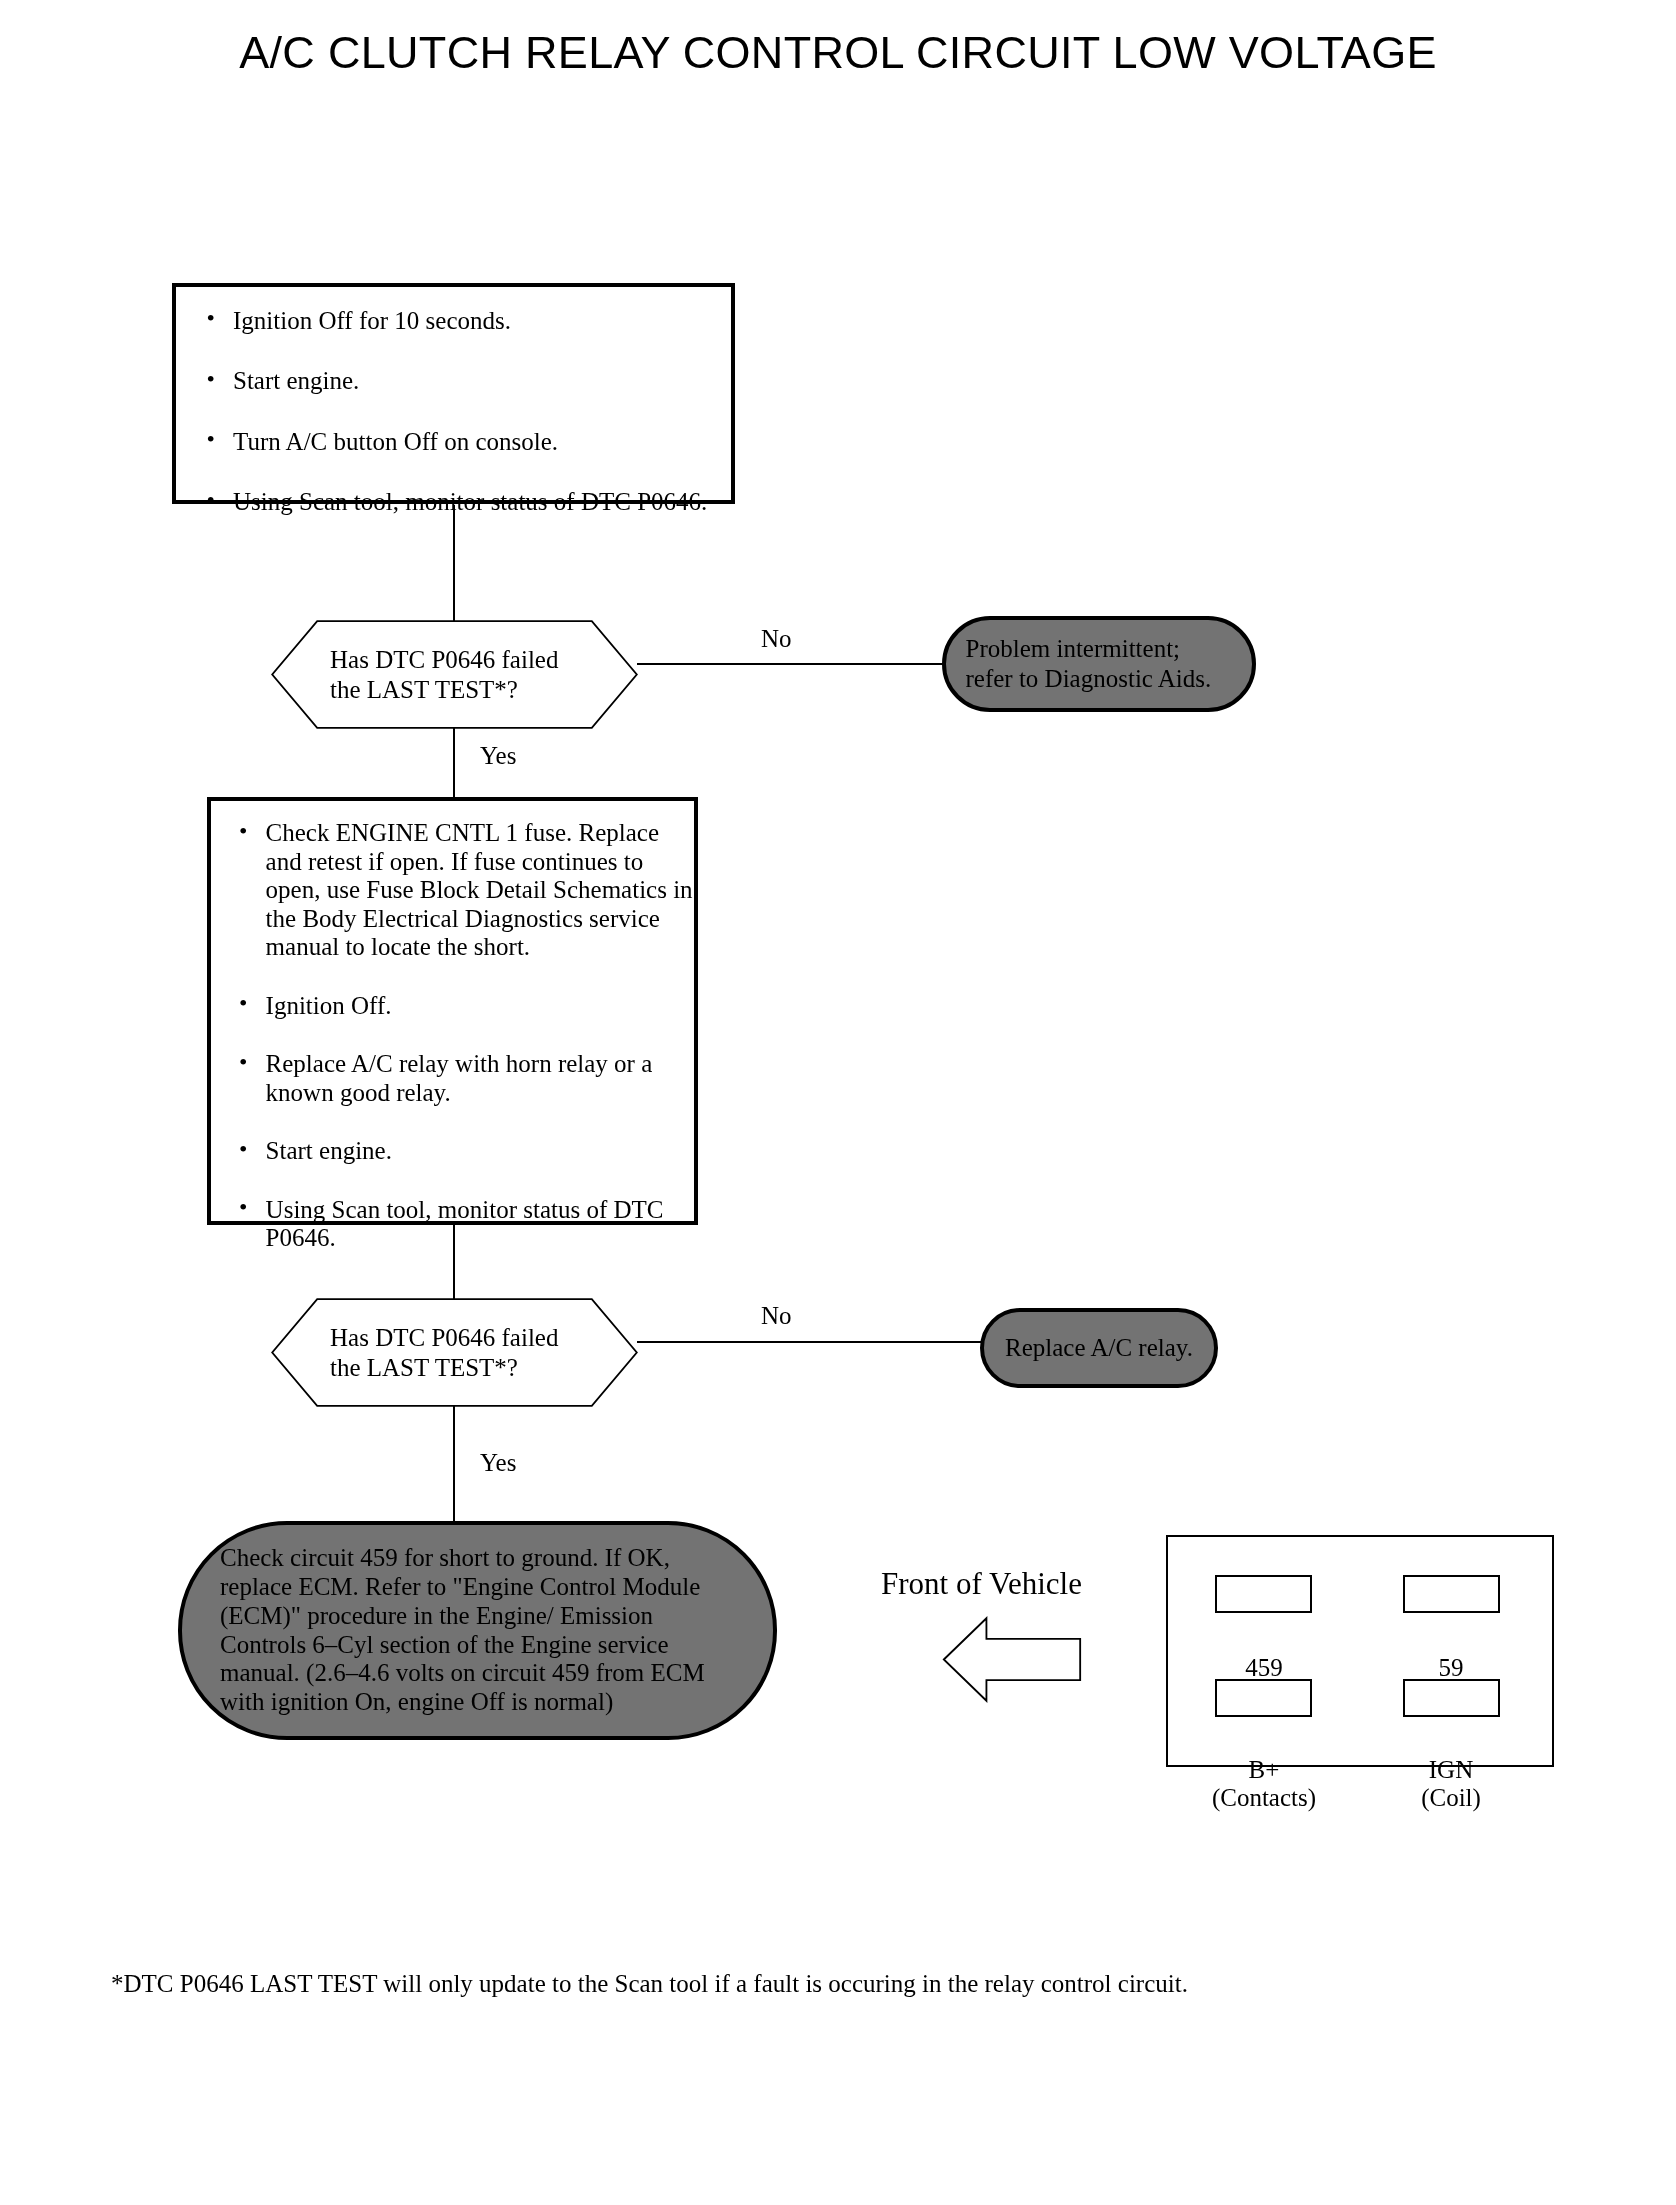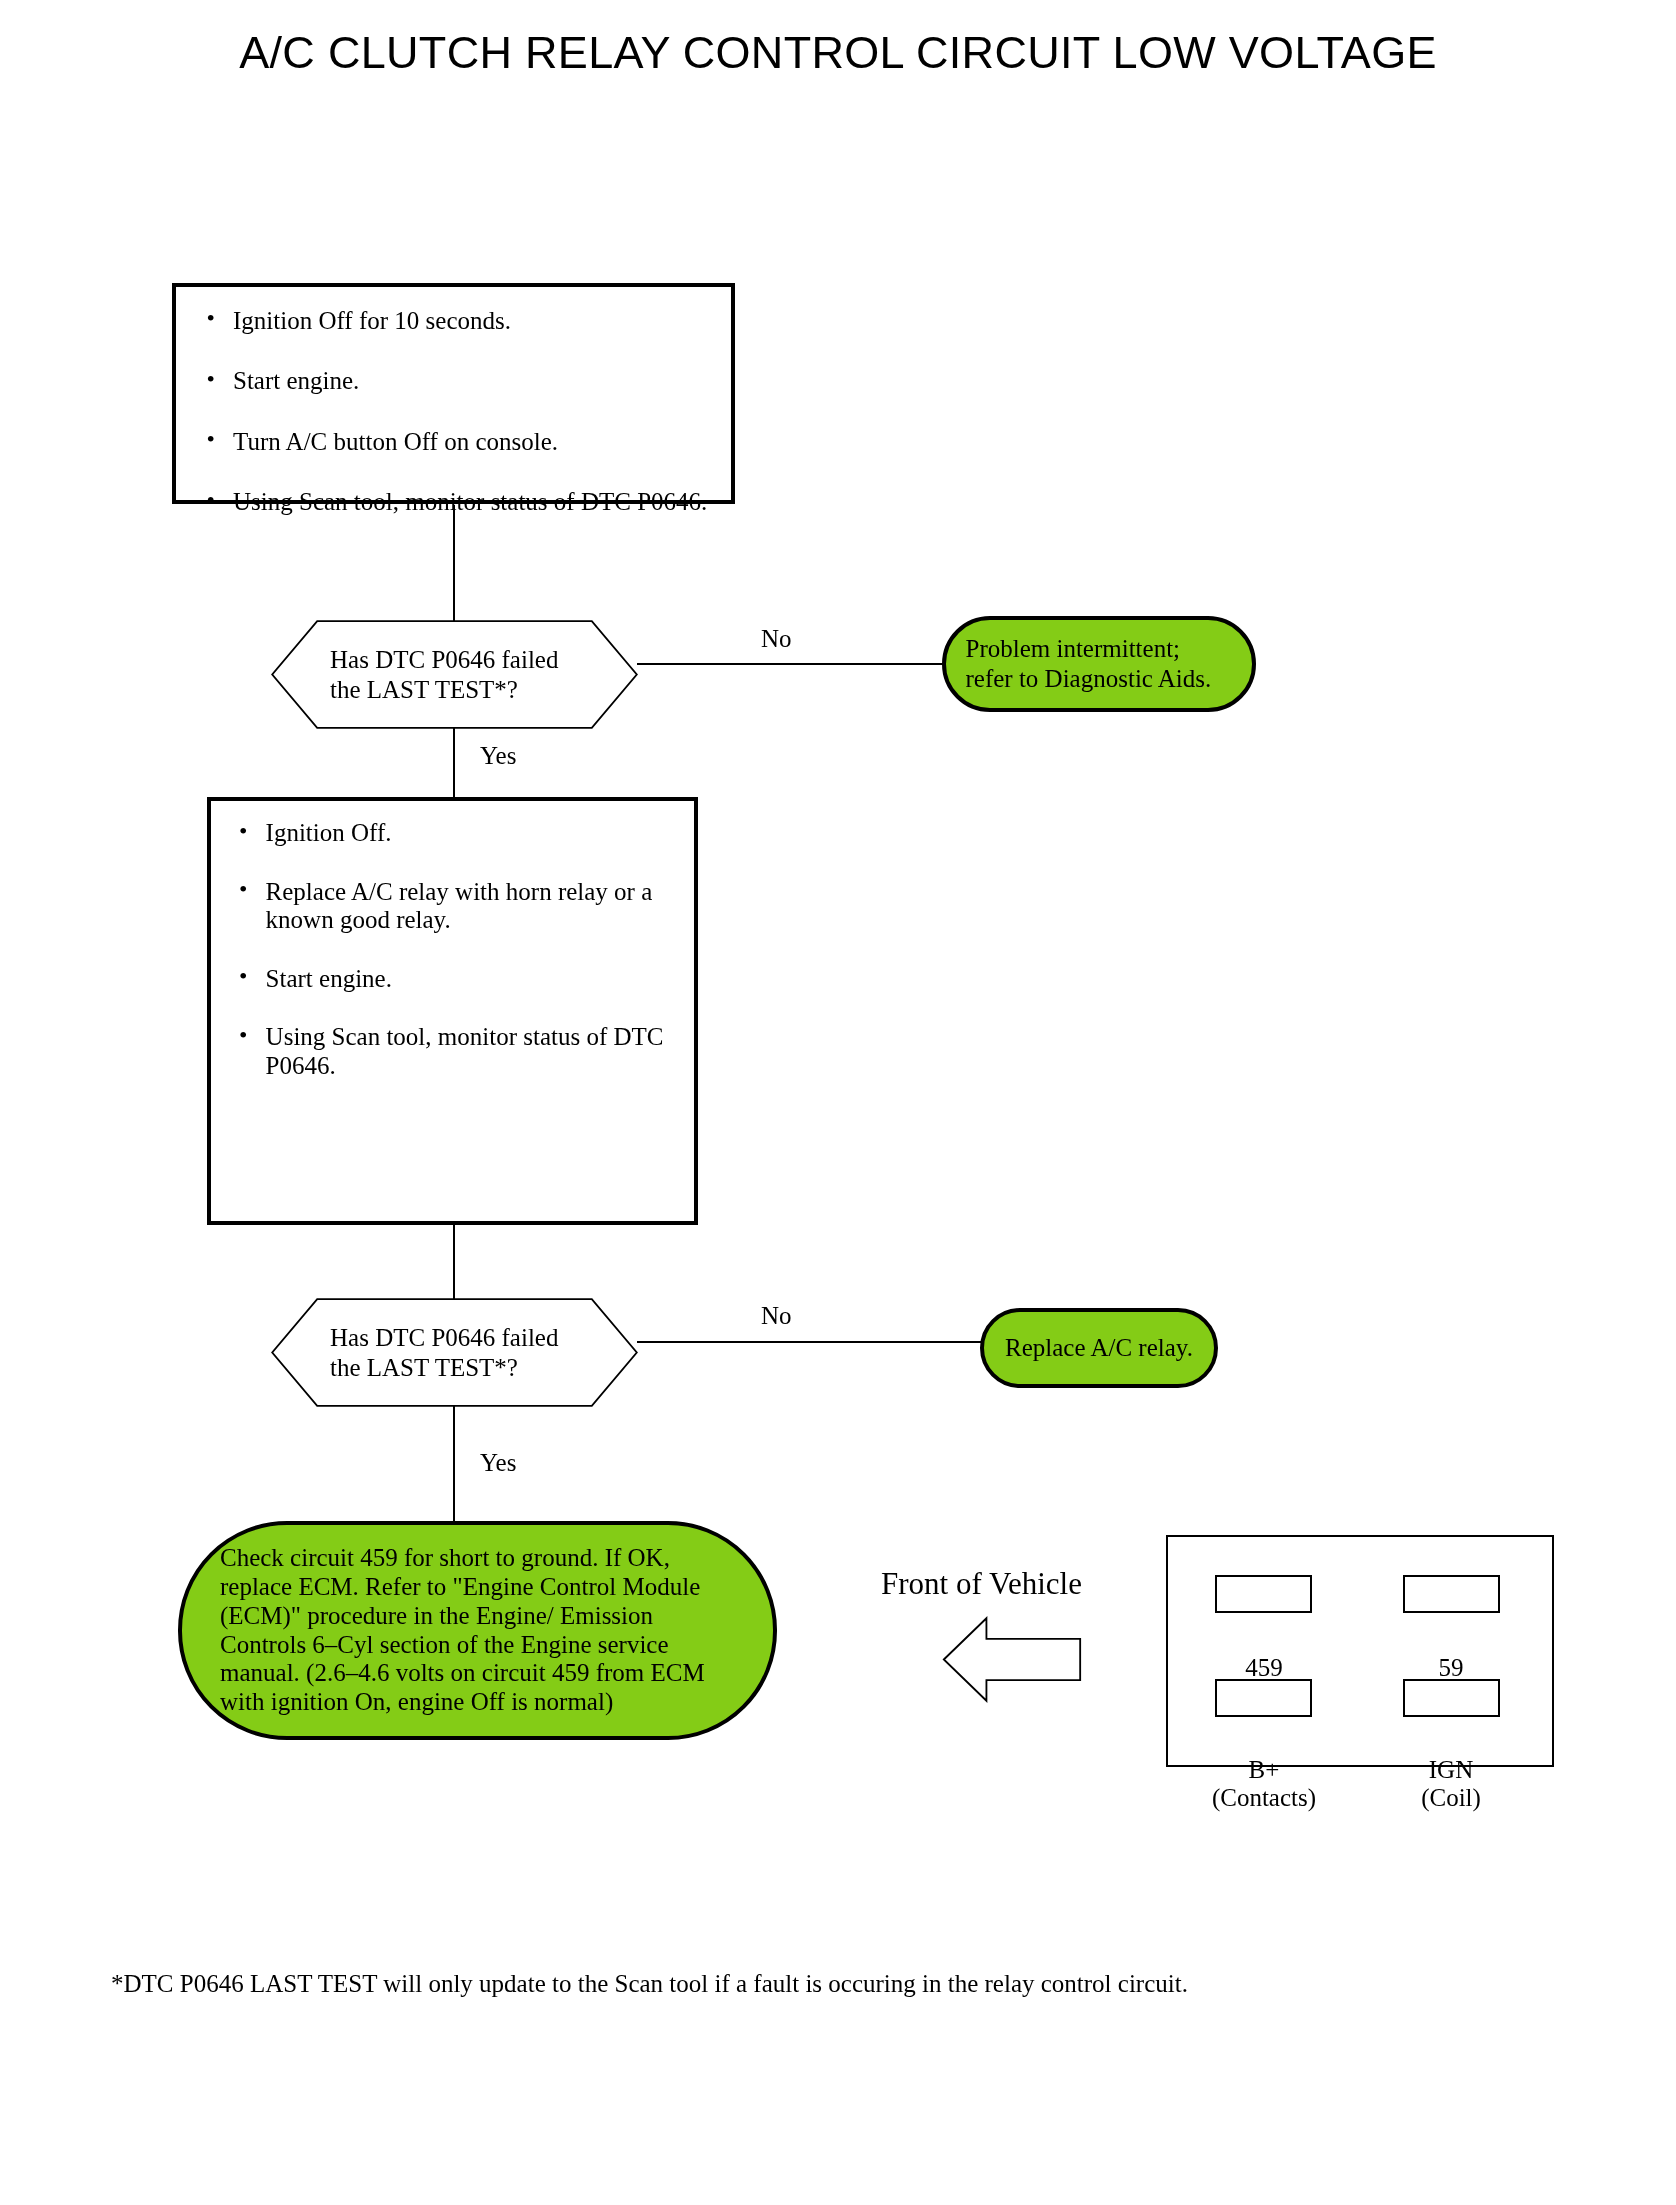--- a/index.html
+++ b/index.html
@@ -114,21 +114,21 @@
     font-size: 25px;
     line-height: 1.17;
   }
   #decision-1 { left: 271px; top: 620px; }
   #decision-2 { left: 271px; top: 1298px; }
 
   
   .terminator {
     position: absolute;
     border: 4.9px solid #000000;
-    background: #84cc16;
+    background: #737373;
     box-sizing: border-box;
     display: flex;
     flex-direction: column;
     justify-content: center;
     align-items: center;
     text-align: center;
     font-size: 25px;
     line-height: 1.2;
   }
   #term-intermittent {
@@ -274,20 +274,21 @@
   <div class="terminator" id="term-intermittent">
     <div style="width:100%; text-align:left; padding-left:19.5px; box-sizing:border-box;">Problem intermittent;</div>
     <div style="width:100%; text-align:left; padding-left:19.5px; box-sizing:border-box;">refer to Diagnostic Aids.</div>
   </div>
 
   <div class="v-line" style="left:453px; top:727px; height:71px;"></div>
   <div class="edge-label" style="left:480px; top:743px;">Yes</div>
 
   <div class="proc-box" id="box-step2">
     <ul class="bullet-list">
+      <li>Check ENGINE CNTL 1 fuse. Replace and retest if open. If fuse continues to open, use Fuse Block Detail Schematics in the Body Electrical Diagnostics service manual to locate the short.</li>
       <li>Ignition Off.</li>
       <li>Replace A/C relay with horn relay or a known good relay.</li>
       <li>Start engine.</li>
       <li>Using Scan tool, monitor status of DTC P0646.</li>
     </ul>
   </div>
 
   <div class="v-line" style="left:453px; top:1225px; height:74px;"></div>
 
   <div class="decision" id="decision-2">

